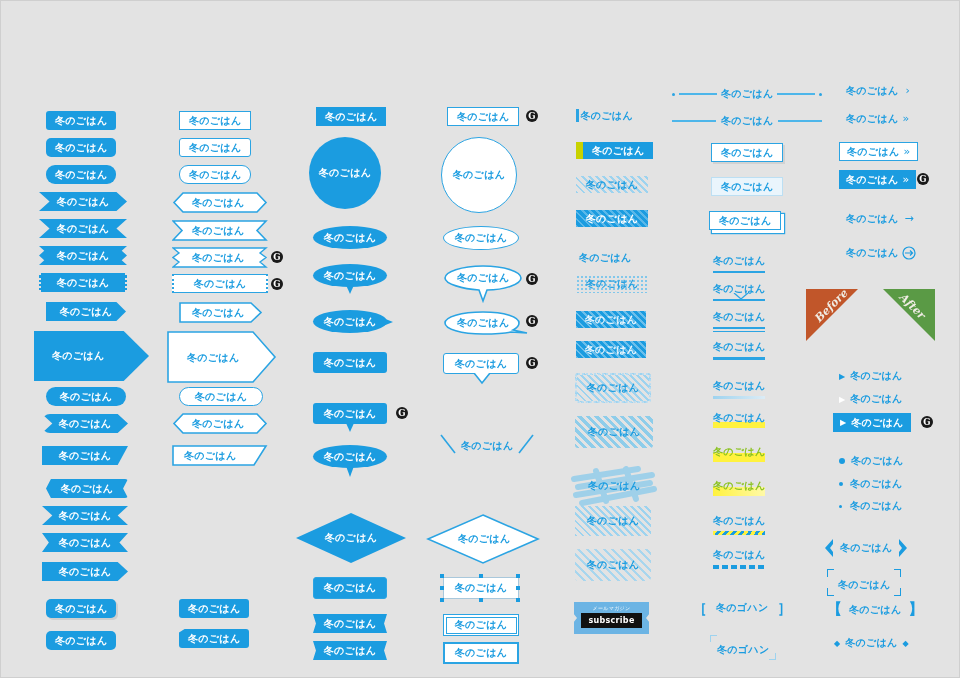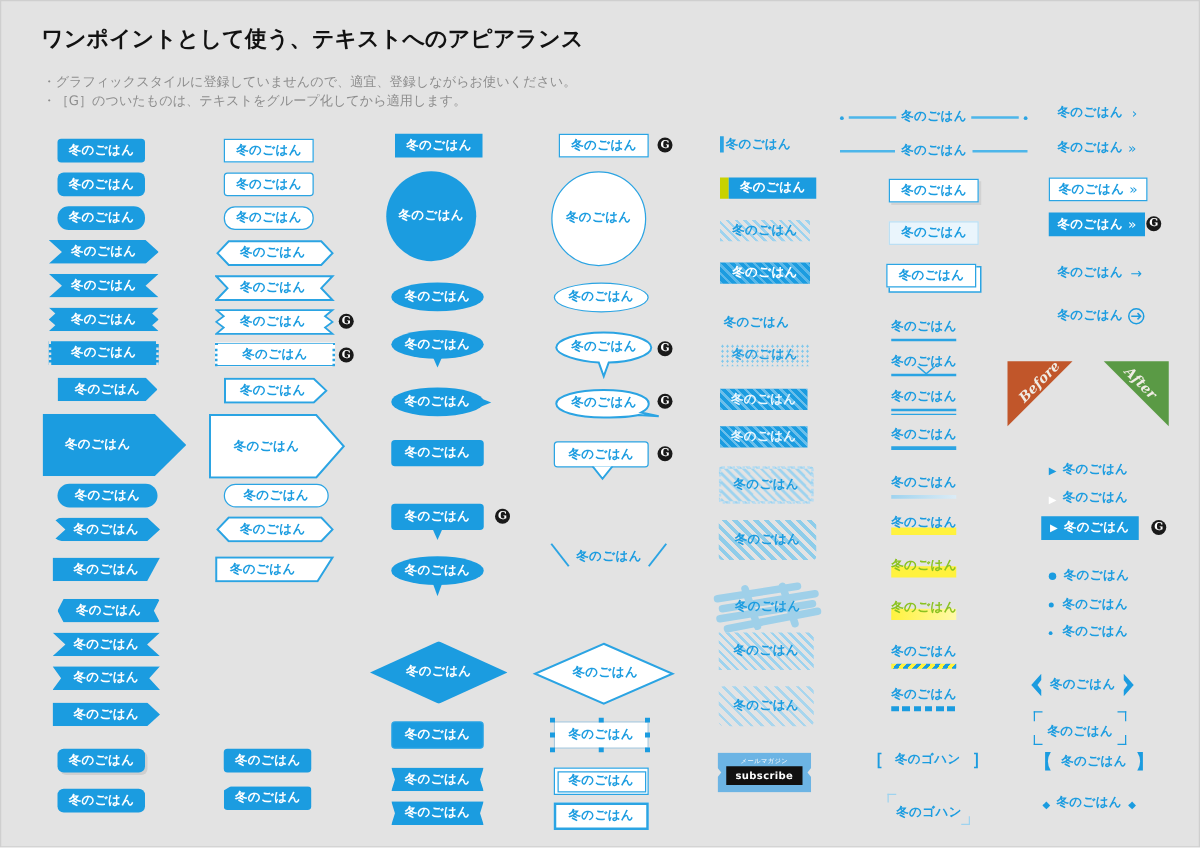--- a/index.html
+++ b/index.html
@@ -105,25 +105,20 @@
     display:flex;align-items:center;justify-content:center;
     color:#fff;font-size:8px;font-weight:bold;letter-spacing:.3px;
   }
   .bracket{ font-size:14px;color:#1b9ce0;font-weight:bold;line-height:1; }
 </style>
 </head>
 <body>
 
 <div id="page">
 
-  <div class="page-title">ワンポイントとして使う、テキストへのアピアランス</div>
-  <div class="notes">
-    <div class="note-line">・グラフィックスタイルに登録していませんので、適宜、登録しながらお使いください。</div>
-    <div class="note-line">・［G］のついたものは、テキストをグループ化してから適用します。</div>
-  </div>
 
   <div class="it" style="left:45px;top:110px">
     <div class="box solid r3">
         <span class="lbl white">冬のごはん</span>
       </div>
     </div>
 
   <div class="it" style="left:45px;top:137px">
     <div class="box solid r5">
         <span class="lbl white">冬のごはん</span>

